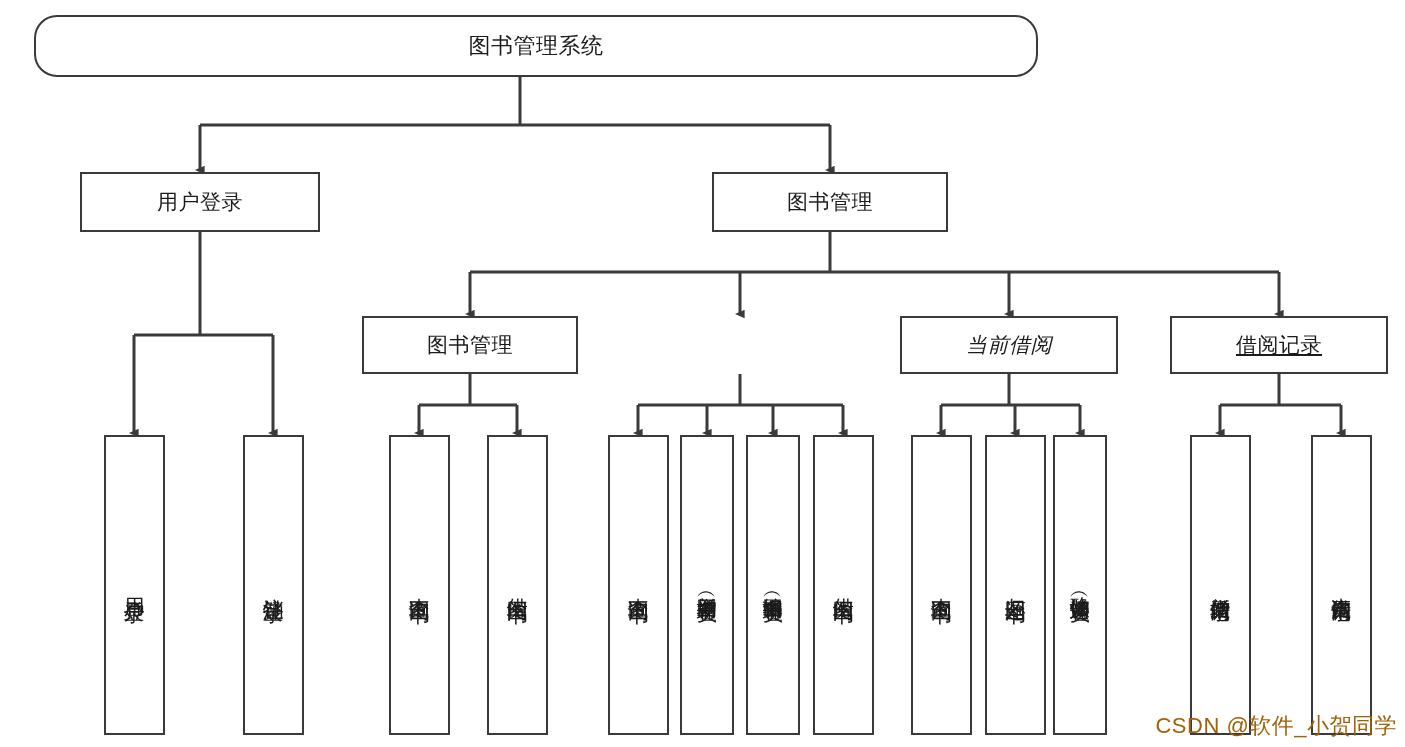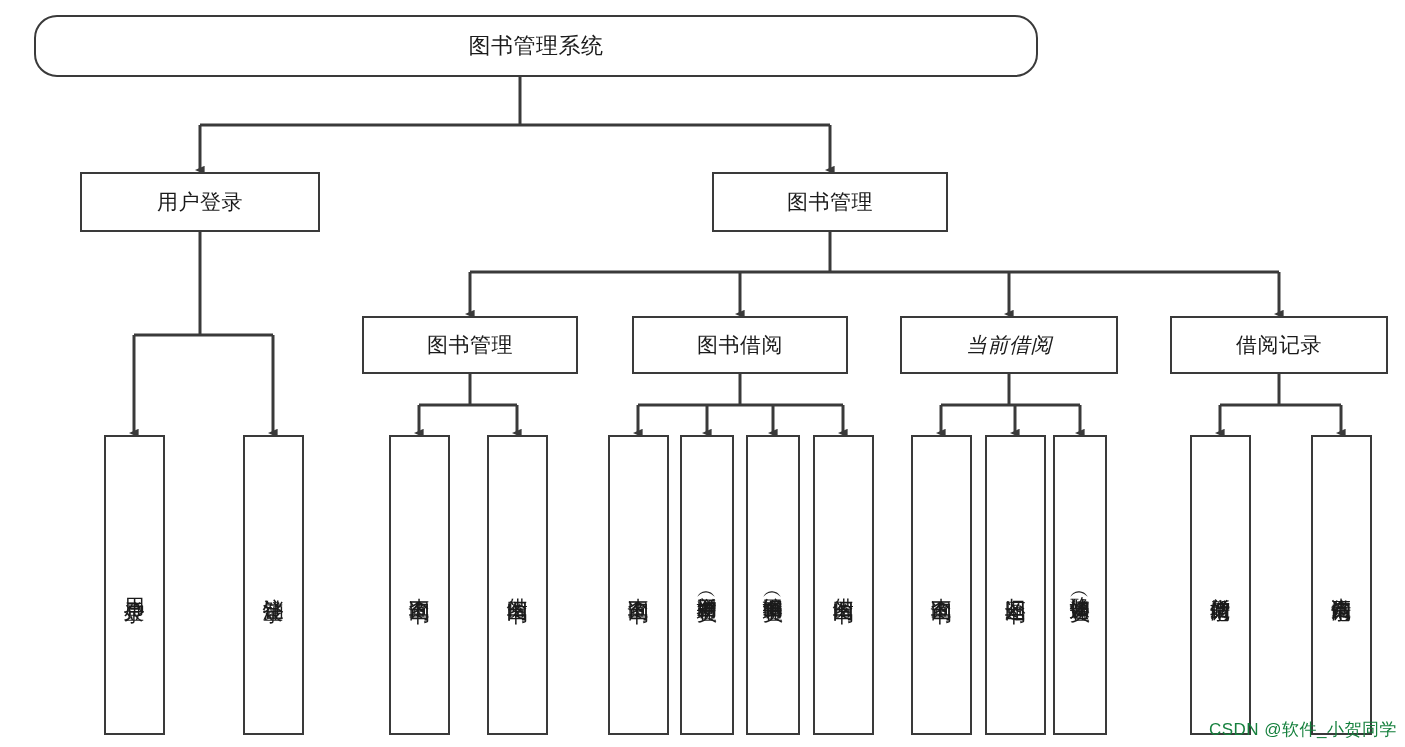--- a/index.html
+++ b/index.html
@@ -67,22 +67,22 @@
     max-height: 100%;
   }
   .node.vert.tall .node-label {
     font-size: 20px;
     letter-spacing: 1px;
   }
   #watermark {
     position: absolute;
     right: 8px;
     bottom: 6px;
-    font-size: 17px;
-    color: #15803d;
+    font-size: 22px;
+    color: #a16207;
     letter-spacing: 0.5px;
     z-index: 5;
     white-space: nowrap;
   }
 </style>
 </head>
 <body>
 
 <div id="diagram-root">
 
@@ -146,27 +146,24 @@
   <div class="node horiz" style="left: 80px; top: 172px; width: 240px; height: 60px;">
     <span class="node-label">用户登录</span>
   </div>
   <div class="node horiz" style="left: 712px; top: 172px; width: 236px; height: 60px;">
     <span class="node-label">图书管理</span>
   </div>
 
   <div class="node horiz" style="left: 362px; top: 316px; width: 216px; height: 58px;">
     <span class="node-label">图书管理</span>
   </div>
-  <div class="node horiz" style="left: 632px; top: 316px; width: 216px; height: 58px;">
-    <span class="node-label">图书借阅</span>
-  </div>
   <div class="node horiz" style="left: 900px; top: 316px; width: 218px; height: 58px; font-style: italic;">
     <span class="node-label">当前借阅</span>
   </div>
-  <div class="node horiz" style="left: 1170px; top: 316px; width: 218px; height: 58px;">
+  <div class="node horiz" style="left: 1170px; top: 316px; width: 218px; height: 58px; text-decoration: underline;">
     <span class="node-label">借阅记录</span>
   </div>
 
   <div class="node vert" style="left: 104px; top: 435px; width: 61px; height: 300px;">
     <span class="node-label">用户登录</span>
   </div>
   <div class="node vert" style="left: 243px; top: 435px; width: 61px; height: 300px;">
     <span class="node-label">注销登录</span>
   </div>
   <div class="node vert" style="left: 389px; top: 435px; width: 61px; height: 300px;">

